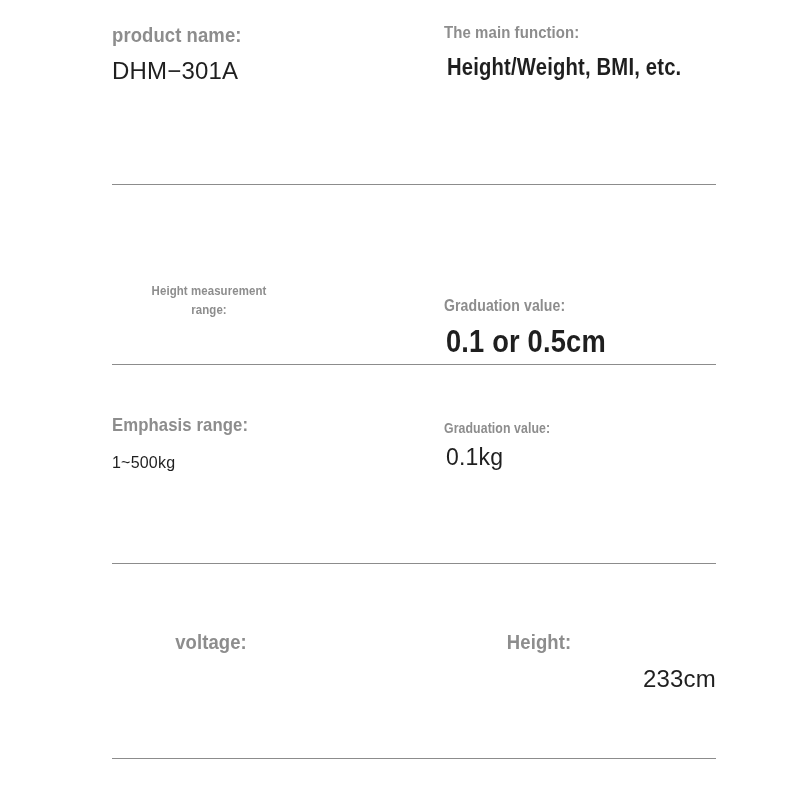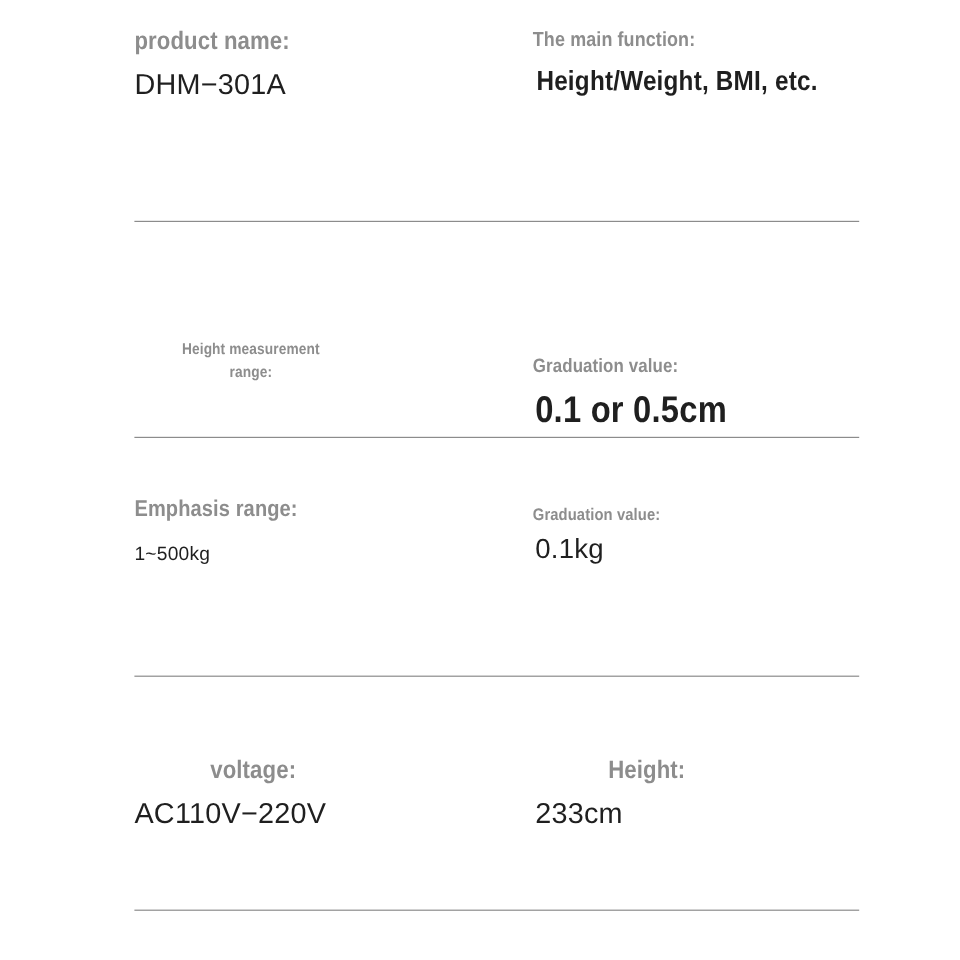--- a/index.html
+++ b/index.html
@@ -113,21 +113,21 @@
 
   
   #row-4 { top: 628px; }
   #row-4 .spec-label {
     font-size: 21px; line-height: 28px;
     text-align: center; width: 186px;
   }
   #row-4 .col-left  .spec-label { margin-left: 6px; }
   #row-4 .col-right .spec-label { margin-left: 2px; }
   #row-4 .spec-value { font-size: 24px; line-height: 34px; margin-top: 6px; }
-  #row-4 .col-right .spec-value { margin-left: 2px; }
+  #row-4 .col-right .spec-value { margin-left: 16px; text-align: right; }
 
   
   #divider-1 { top: 184px; }
   #divider-2 { top: 364px; }
   #divider-3 { top: 563px; }
   #divider-4 { top: 758px; }
 </style>
 </head>
 <body>
 
@@ -175,21 +175,20 @@
       </div>
     </div>
   </div>
 
   <hr class="divider" id="divider-3">
 
   <div class="spec-row" id="row-4">
     <div class="spec-cols">
       <div class="spec-cell col-left">
         <div class="spec-label cond-center">voltage:</div>
-        <div class="spec-value">AC110V−220V</div>
       </div>
       <div class="spec-cell col-right">
         <div class="spec-label cond-center">Height:</div>
         <div class="spec-value">233cm</div>
       </div>
     </div>
   </div>
 
   <hr class="divider" id="divider-4">
 

